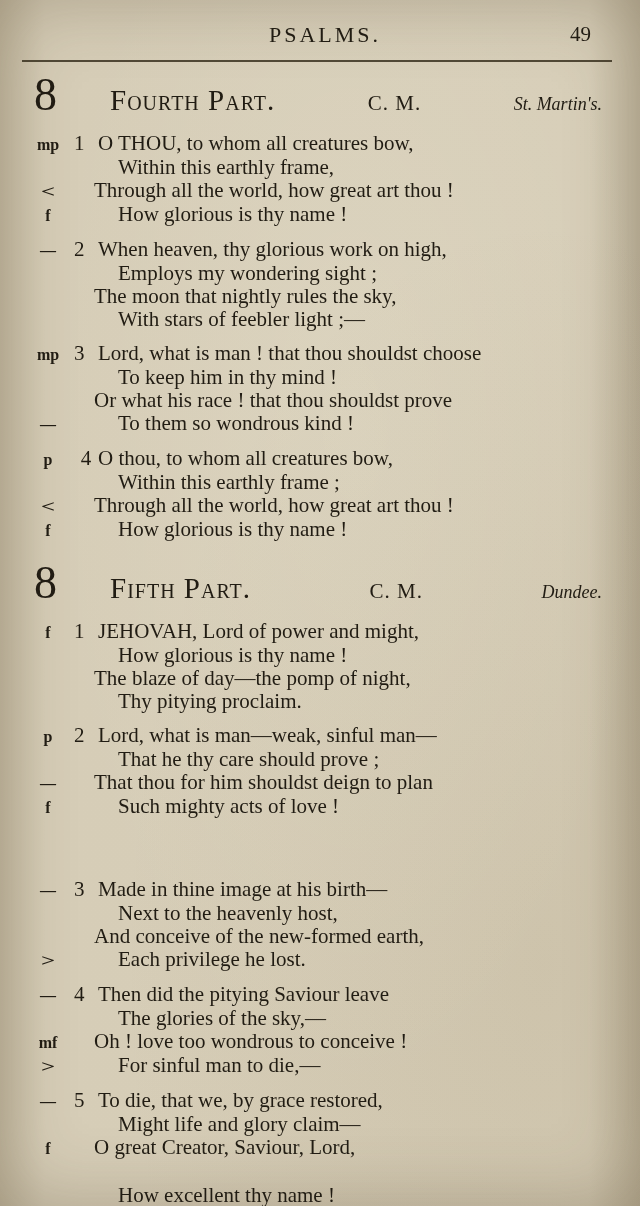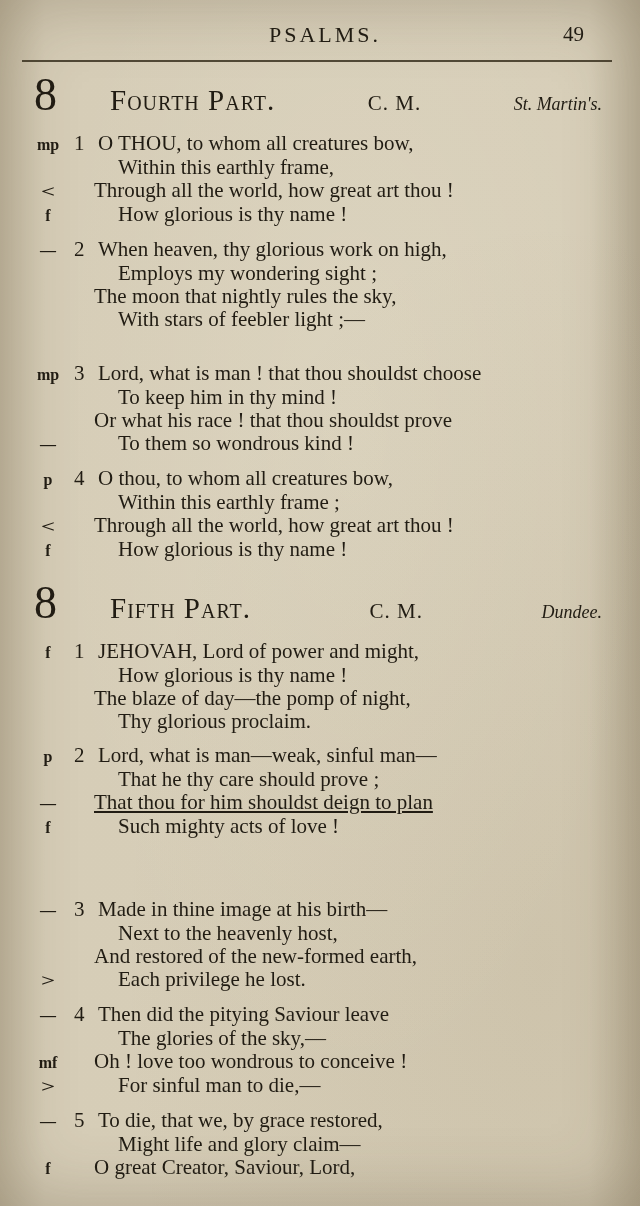--- a/index.html
+++ b/index.html
@@ -15,21 +15,21 @@
     box-shadow: inset 0 0 75px rgba(80,65,40,0.32);
     color:#211c13;
     font-family:"Liberation Serif","DejaVu Serif",serif;
     padding:20px 28px 0 22px;
   }
   .page-header { position:relative; height:36px; }
   .page-title {
     position:absolute; left:16px; right:0; top:2px; text-align:center;
     font-size:22px; font-weight:normal; letter-spacing:3px;
   }
-  .page-num { position:absolute; right:28px; top:2px; font-size:21px; }
+  .page-num { position:absolute; right:21px; top:2px; font-size:21px; }
   .rule { height:2px; background:#38301f; margin:4px 0 8px; opacity:0.85; }
 
   .hymn + .hymn { margin-top:18px; }
   .sec-head { display:flex; align-items:baseline; margin:10px 0 14px; }
   .hymn-no { flex:0 0 88px; font-size:46px; padding-left:12px; line-height:1; }
   .sec-head-rest { flex:1; display:flex; justify-content:space-between; align-items:baseline; padding-right:10px; }
   .part { font-variant:small-caps; font-size:29px; letter-spacing:1px; }
   .meter { font-size:21px; letter-spacing:1px; }
   .tune { font-style:italic; font-size:18px; }
 
@@ -95,39 +95,39 @@
             <span class="vcontent" style="padding-left: 20px;"><span class="vtext">The moon that nightly rules the sky,</span></span>
           </div>
           <div class="vline">
             <span class="dyn"></span>
             <span class="vcontent" style="padding-left: 44px;"><span class="vtext">With stars of feebler light ;—</span></span>
           </div>
         </div>
         <div class="verse">
           <div class="vline">
             <span class="dyn">mp</span>
-            <span class="vcontent" style="padding-left: 0px; margin-top: 20px;"><span class="vnum">3</span><span class="vtext">Lord, what is man ! that thou shouldst choose</span></span>
+            <span class="vcontent" style="padding-left: 0px;"><span class="vnum">3</span><span class="vtext">Lord, what is man ! that thou shouldst choose</span></span>
           </div>
           <div class="vline">
             <span class="dyn"></span>
             <span class="vcontent" style="padding-left: 44px;"><span class="vtext">To keep him in thy mind !</span></span>
           </div>
           <div class="vline">
             <span class="dyn"></span>
             <span class="vcontent" style="padding-left: 20px;"><span class="vtext">Or what his race !  that thou shouldst prove</span></span>
           </div>
           <div class="vline">
             <span class="dyn">—</span>
             <span class="vcontent" style="padding-left: 44px;"><span class="vtext">To them so wondrous kind !</span></span>
           </div>
         </div>
         <div class="verse">
           <div class="vline">
             <span class="dyn">p</span>
-            <span class="vcontent" style="padding-left: 0px;"><span class="vnum">4</span><span class="vtext">O thou, to whom all creatures bow,</span></span>
+            <span class="vcontent" style="padding-left: 0px; text-align: center;"><span class="vnum">4</span><span class="vtext">O thou, to whom all creatures bow,</span></span>
           </div>
           <div class="vline">
             <span class="dyn"></span>
             <span class="vcontent" style="padding-left: 44px;"><span class="vtext">Within this earthly frame ;</span></span>
           </div>
           <div class="vline">
             <span class="dyn hairpin">&lt;</span>
             <span class="vcontent" style="padding-left: 20px;"><span class="vtext">Through all the world, how great art thou !</span></span>
           </div>
           <div class="vline">
@@ -153,53 +153,53 @@
           <div class="vline">
             <span class="dyn"></span>
             <span class="vcontent" style="padding-left: 44px;"><span class="vtext">How glorious is thy name !</span></span>
           </div>
           <div class="vline">
             <span class="dyn"></span>
             <span class="vcontent" style="padding-left: 20px; text-align: center;"><span class="vtext">The blaze of day—the pomp of night,</span></span>
           </div>
           <div class="vline">
             <span class="dyn"></span>
-            <span class="vcontent" style="padding-left: 44px;"><span class="vtext">Thy glorious proclaim.</span></span>
+            <span class="vcontent" style="padding-left: 44px;"><span class="vtext">Thy pitying proclaim.</span></span>
           </div>
         </div>
         <div class="verse">
           <div class="vline">
             <span class="dyn">p</span>
             <span class="vcontent" style="padding-left: 0px;"><span class="vnum">2</span><span class="vtext">Lord, what is man—weak, sinful man—</span></span>
           </div>
           <div class="vline">
             <span class="dyn"></span>
             <span class="vcontent" style="padding-left: 44px;"><span class="vtext">That he thy care should prove ;</span></span>
           </div>
           <div class="vline">
             <span class="dyn">—</span>
-            <span class="vcontent" style="padding-left: 20px; text-decoration: underline;"><span class="vtext">That thou for him shouldst deign to plan</span></span>
+            <span class="vcontent" style="padding-left: 20px;"><span class="vtext">That thou for him shouldst deign to plan</span></span>
           </div>
           <div class="vline">
             <span class="dyn">f</span>
             <span class="vcontent" style="padding-left: 44px;"><span class="vtext">Such mighty acts of love !</span></span>
           </div>
         </div>
         <div class="verse">
           <div class="vline">
             <span class="dyn">—</span>
             <span class="vcontent" style="padding-left: 0px; margin-top: 48px;"><span class="vnum">3</span><span class="vtext">Made in thine image at his birth—</span></span>
           </div>
           <div class="vline">
             <span class="dyn"></span>
             <span class="vcontent" style="padding-left: 44px;"><span class="vtext">Next to the heavenly host,</span></span>
           </div>
           <div class="vline">
             <span class="dyn"></span>
-            <span class="vcontent" style="padding-left: 20px;"><span class="vtext">And restored of the new-formed earth,</span></span>
+            <span class="vcontent" style="padding-left: 20px;"><span class="vtext">And conceive of the new-formed earth,</span></span>
           </div>
           <div class="vline">
             <span class="dyn hairpin">&gt;</span>
             <span class="vcontent" style="padding-left: 44px;"><span class="vtext">Each privilege he lost.</span></span>
           </div>
         </div>
         <div class="verse">
           <div class="vline">
             <span class="dyn">—</span>
             <span class="vcontent" style="padding-left: 0px;"><span class="vnum">4</span><span class="vtext">Then did the pitying Saviour leave</span></span>

